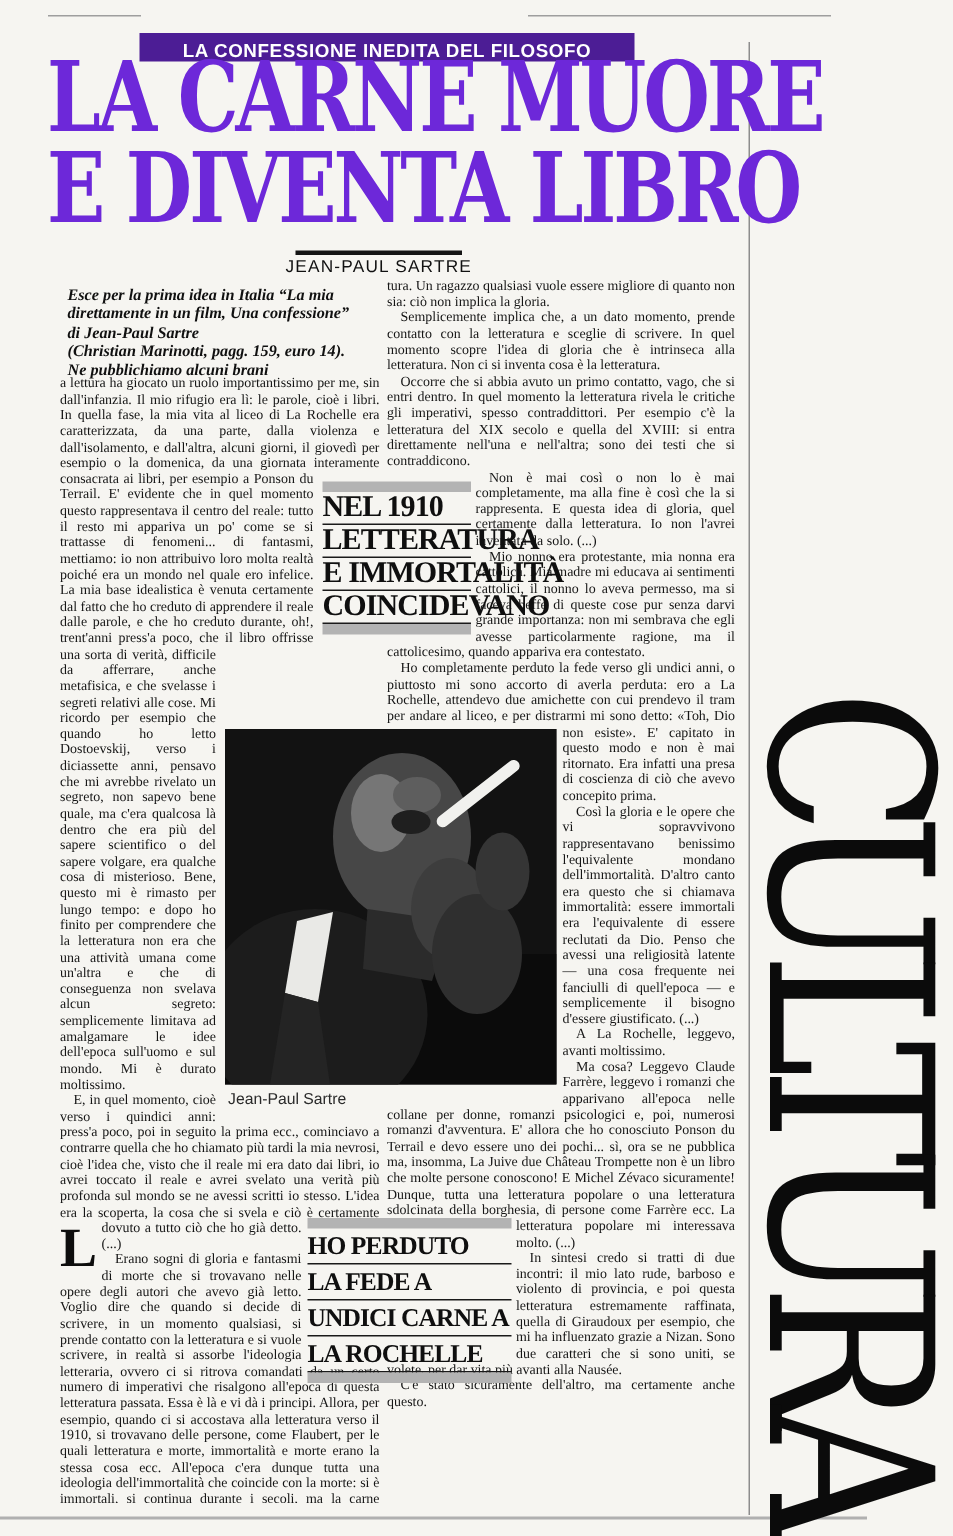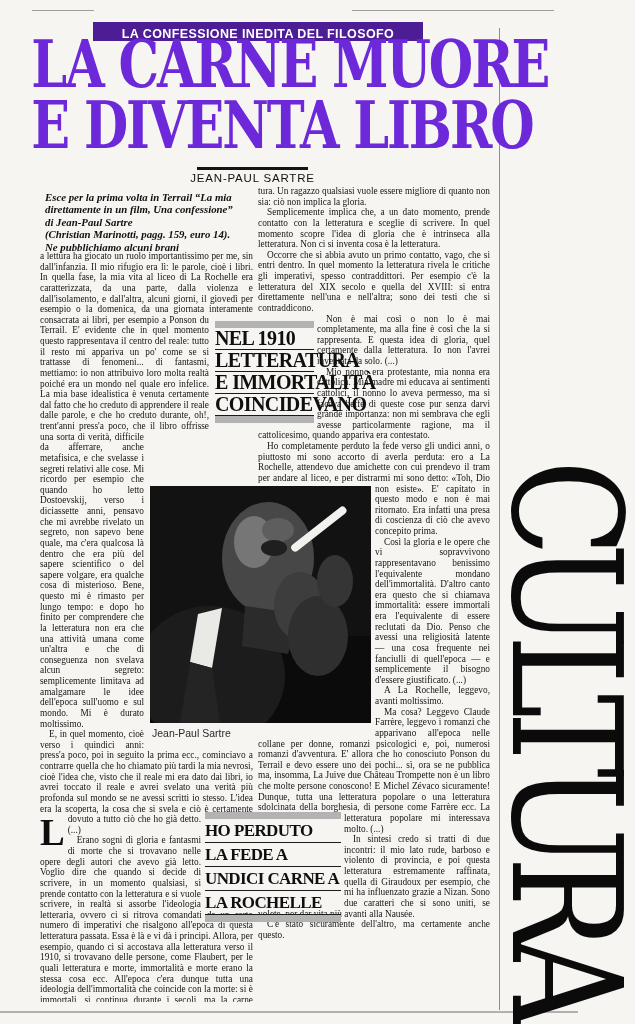--- a/index.html
+++ b/index.html
@@ -67,21 +67,21 @@
 
 <div class="abs headline">
   <span class="hl">LA CARNE MUORE</span>
   <span class="hl">E DIVENTA LIBRO</span>
 </div>
 
 <div class="abs byline-rule"></div>
 <div class="abs byline">JEAN-PAUL SARTRE</div>
 
 <div class="abs intro">
-    <div class="intro-line">Esce per la prima volta in Terrail “La mia</div>
+    <div class="intro-line">Esce per la prima idea in Italia “La mia</div>
     <div class="intro-line">direttamente in un film, Una confessione”</div>
     <div class="intro-line">di Jean-Paul Sartre</div>
     <div class="intro-line">(Christian Marinotti, pagg. 159, euro 14).</div>
     <div class="intro-line">Ne pubblichiamo alcuni brani</div>
   </div>
 
 <div class="abs col col1">
   <div class="fr" style="width:0;height:70px"></div>
   <div class="fr" style="width:44px;height:106px"></div>
   <div class="fr" style="width:0;height:59px"></div>

